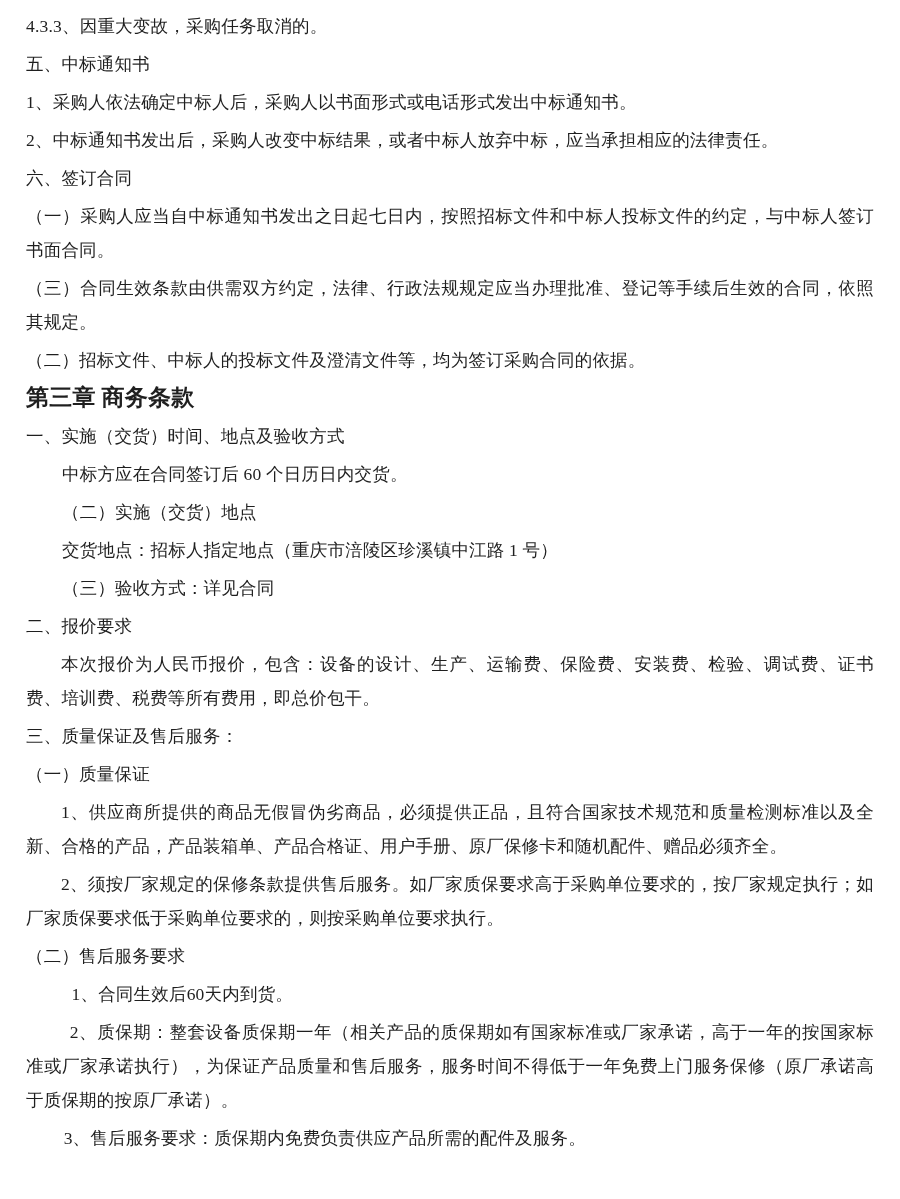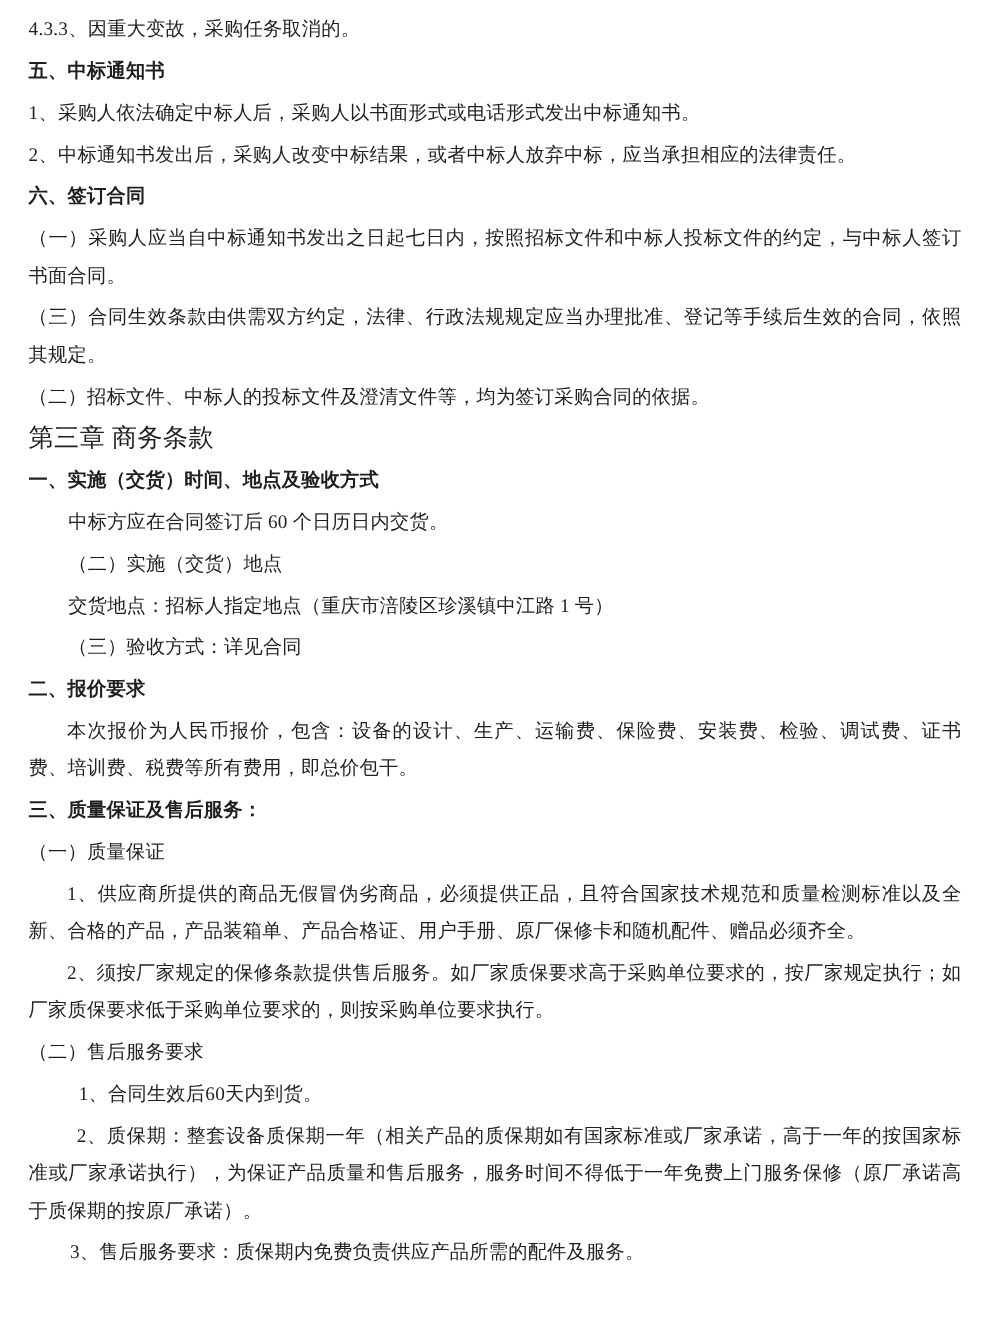--- a/index.html
+++ b/index.html
@@ -5,23 +5,23 @@
   html,body { margin:0; padding:0; background:#ffffff; }
   .page {
     width:900px; height:1199px; box-sizing:border-box;
     background:#ffffff; color:#1f1f1f;
     font-family:"Liberation Serif","DejaVu Serif",serif;
     font-size:17.5px;
     padding:5px 22px 0 22px;
     overflow:hidden;
   }
   .page p { margin:4px; line-height:34px; text-align:justify; letter-spacing:0.2px; }
-  .heading { font-weight:bold; margin:2px 0; }
+  .heading { font-weight:normal; margin:2px 0; }
   .chapter {
-    text-align:center; font-weight:normal; font-size:23px;
+    text-align:center; font-weight:bold; font-size:23px;
     line-height:42px; margin:4px 0 2px 0; letter-spacing:1px;
   }
   .ind   { padding-left:36px; }   
   .ti2   { text-indent:2em; }     
   .ti25  { text-indent:2.5em; }
   .ti26  { text-indent:2.6em; }
   .ti22  { text-indent:2.15em; }
   .uline { text-underline-offset:3px; }
 </style>
 </head>

